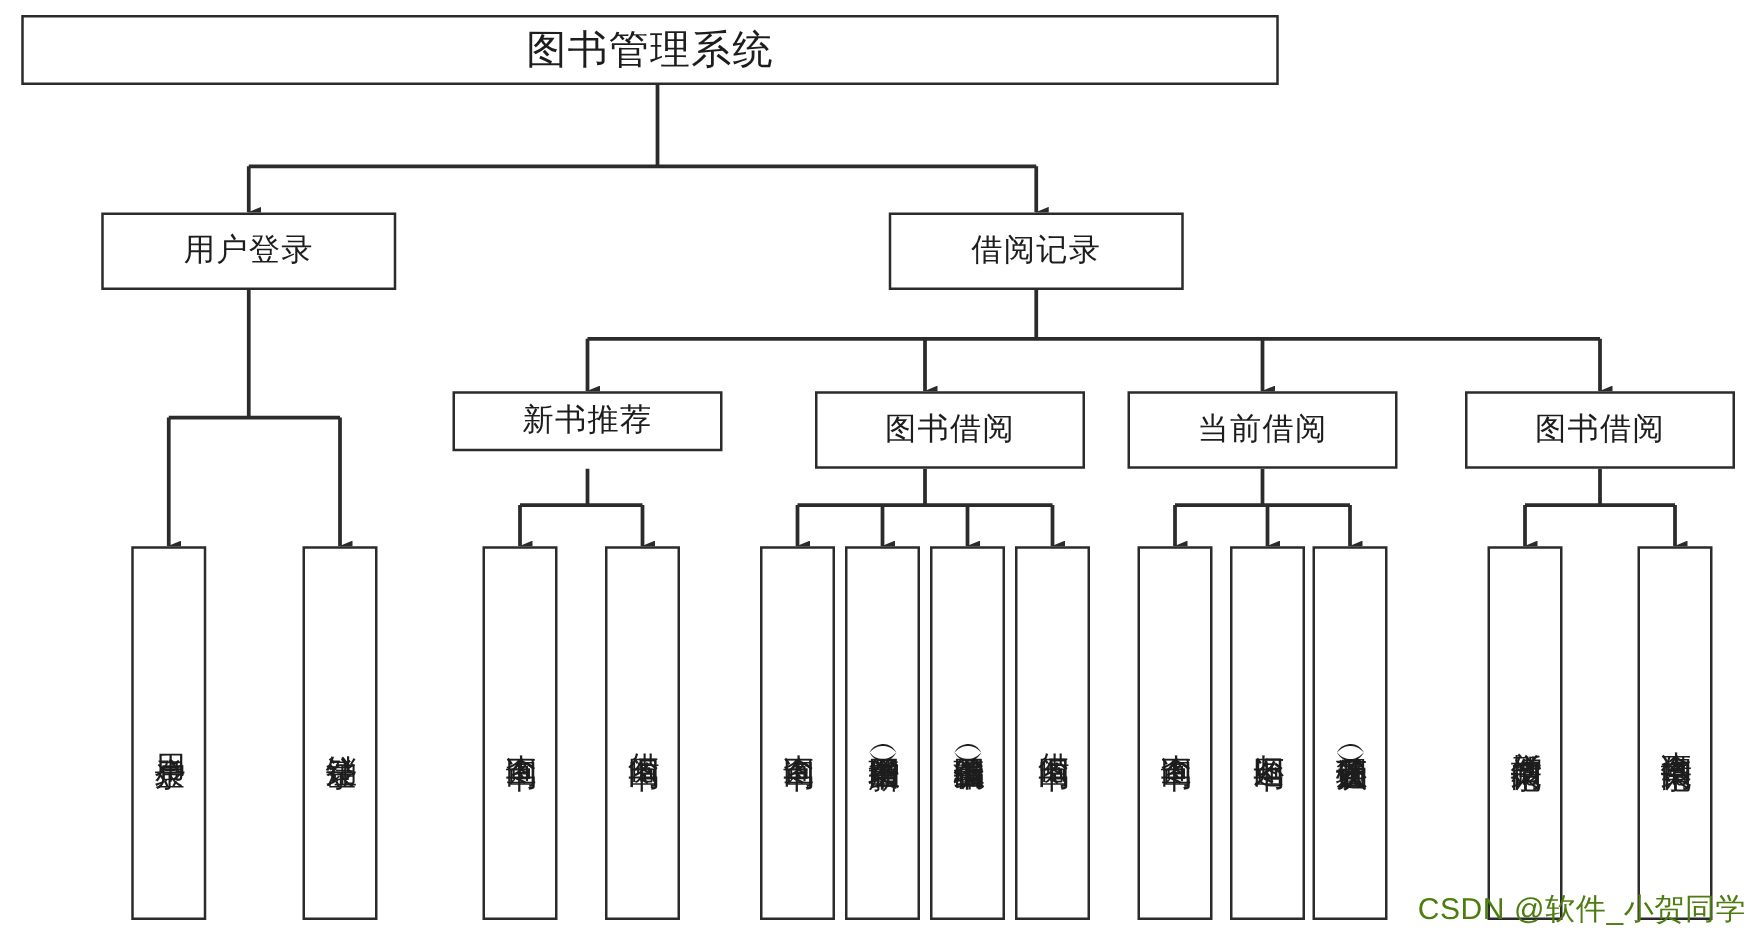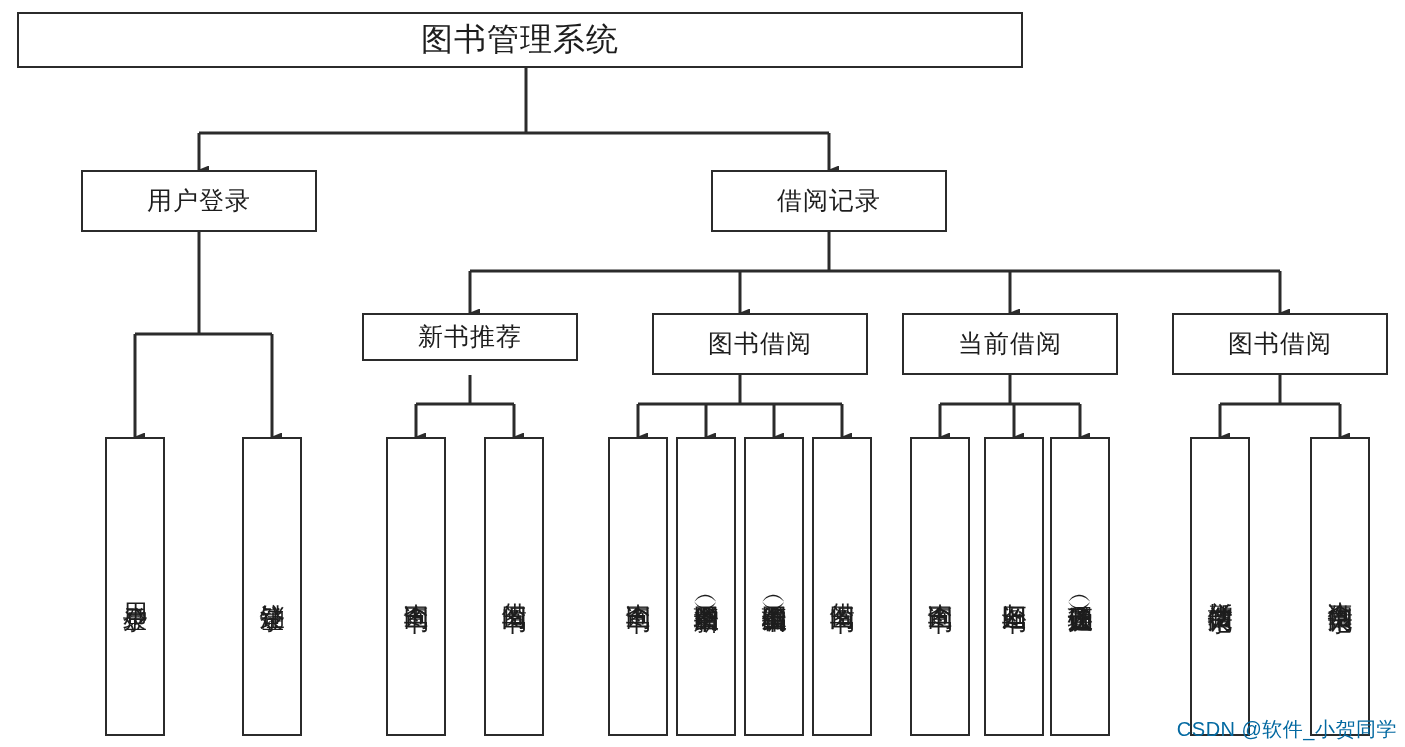--- a/index.html
+++ b/index.html
@@ -51,22 +51,22 @@
     letter-spacing: 0px;
     line-height: 1.18;
   }
   .node.root {
     font-size: 32px;
   }
   .watermark {
     position: absolute;
     right: 8px;
     bottom: 4px;
-    font-size: 20px;
-    color: #0369a1;
+    font-size: 24px;
+    color: #4d7c0f;
     font-family: "Liberation Sans", "DejaVu Sans", sans-serif;
     white-space: nowrap;
     letter-spacing: 0.5px;
   }
 </style>
 </head>
 <body>
 
 <div id="canvas">
 

